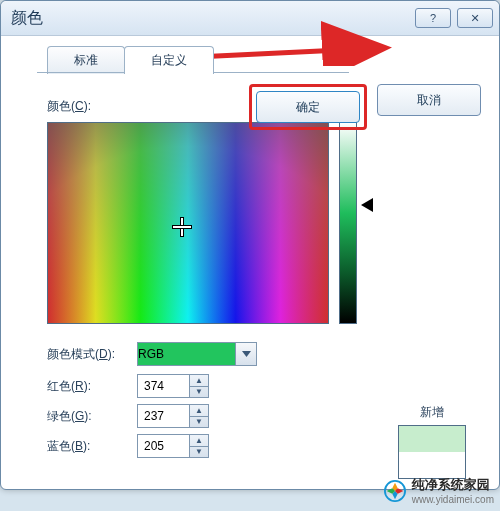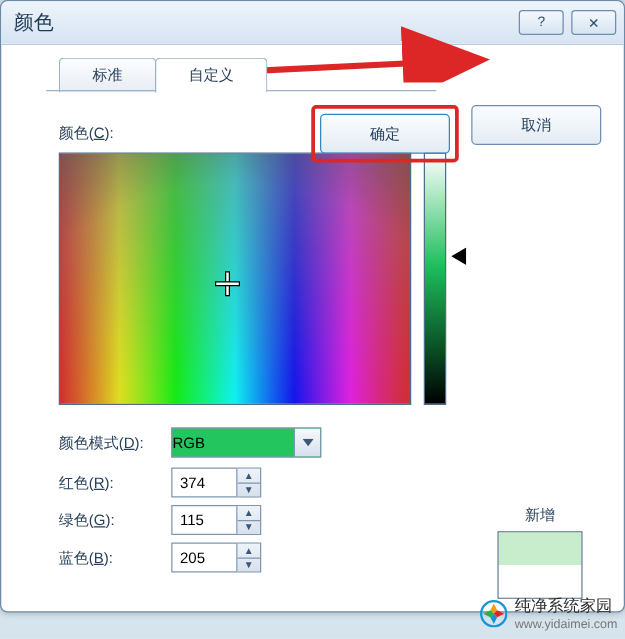--- a/index.html
+++ b/index.html
@@ -98,21 +98,21 @@
         <div class="spinbtns">
             <div>▲</div>
             <div>▼</div>
           </div>
       </div>
     </div>
 
     <div class="row" style="top:368px">
       <label>绿色(<span class="under">G</span>):</label>
       <div class="spin">
-        <span>115</span>
+        <span>237</span>
         <div class="spinbtns">
             <div>▲</div>
             <div>▼</div>
           </div>
       </div>
     </div>
 
     <div class="row" style="top:398px">
       <label>蓝色(<span class="under">B</span>):</label>
       <div class="spin">
@@ -153,16 +153,16 @@
 
 <div class="watermark">
   <svg class="logo" viewBox="0 0 24 24">
     <circle cx="12" cy="12" r="11" fill="none" stroke="#1496d6" stroke-width="2"></circle>
     <path d="M12 3 L15 9 L12 12 L9 9 Z" fill="#f39c12"></path>
     <path d="M12 21 L9 15 L12 12 L15 15 Z" fill="#1496d6"></path>
     <path d="M3 12 L9 9 L12 12 L9 15 Z" fill="#26b04a"></path>
     <path d="M21 12 L15 15 L12 12 L15 9 Z" fill="#dd2727"></path>
   </svg>
   <div>
-    <div style="font-weight:normal">纯净系统家园</div>
+    <div style="font-weight:bold">纯净系统家园</div>
     <div style="font-size:10px;color:#777">www.yidaimei.com</div>
   </div>
 </div>
 
 </body></html>

